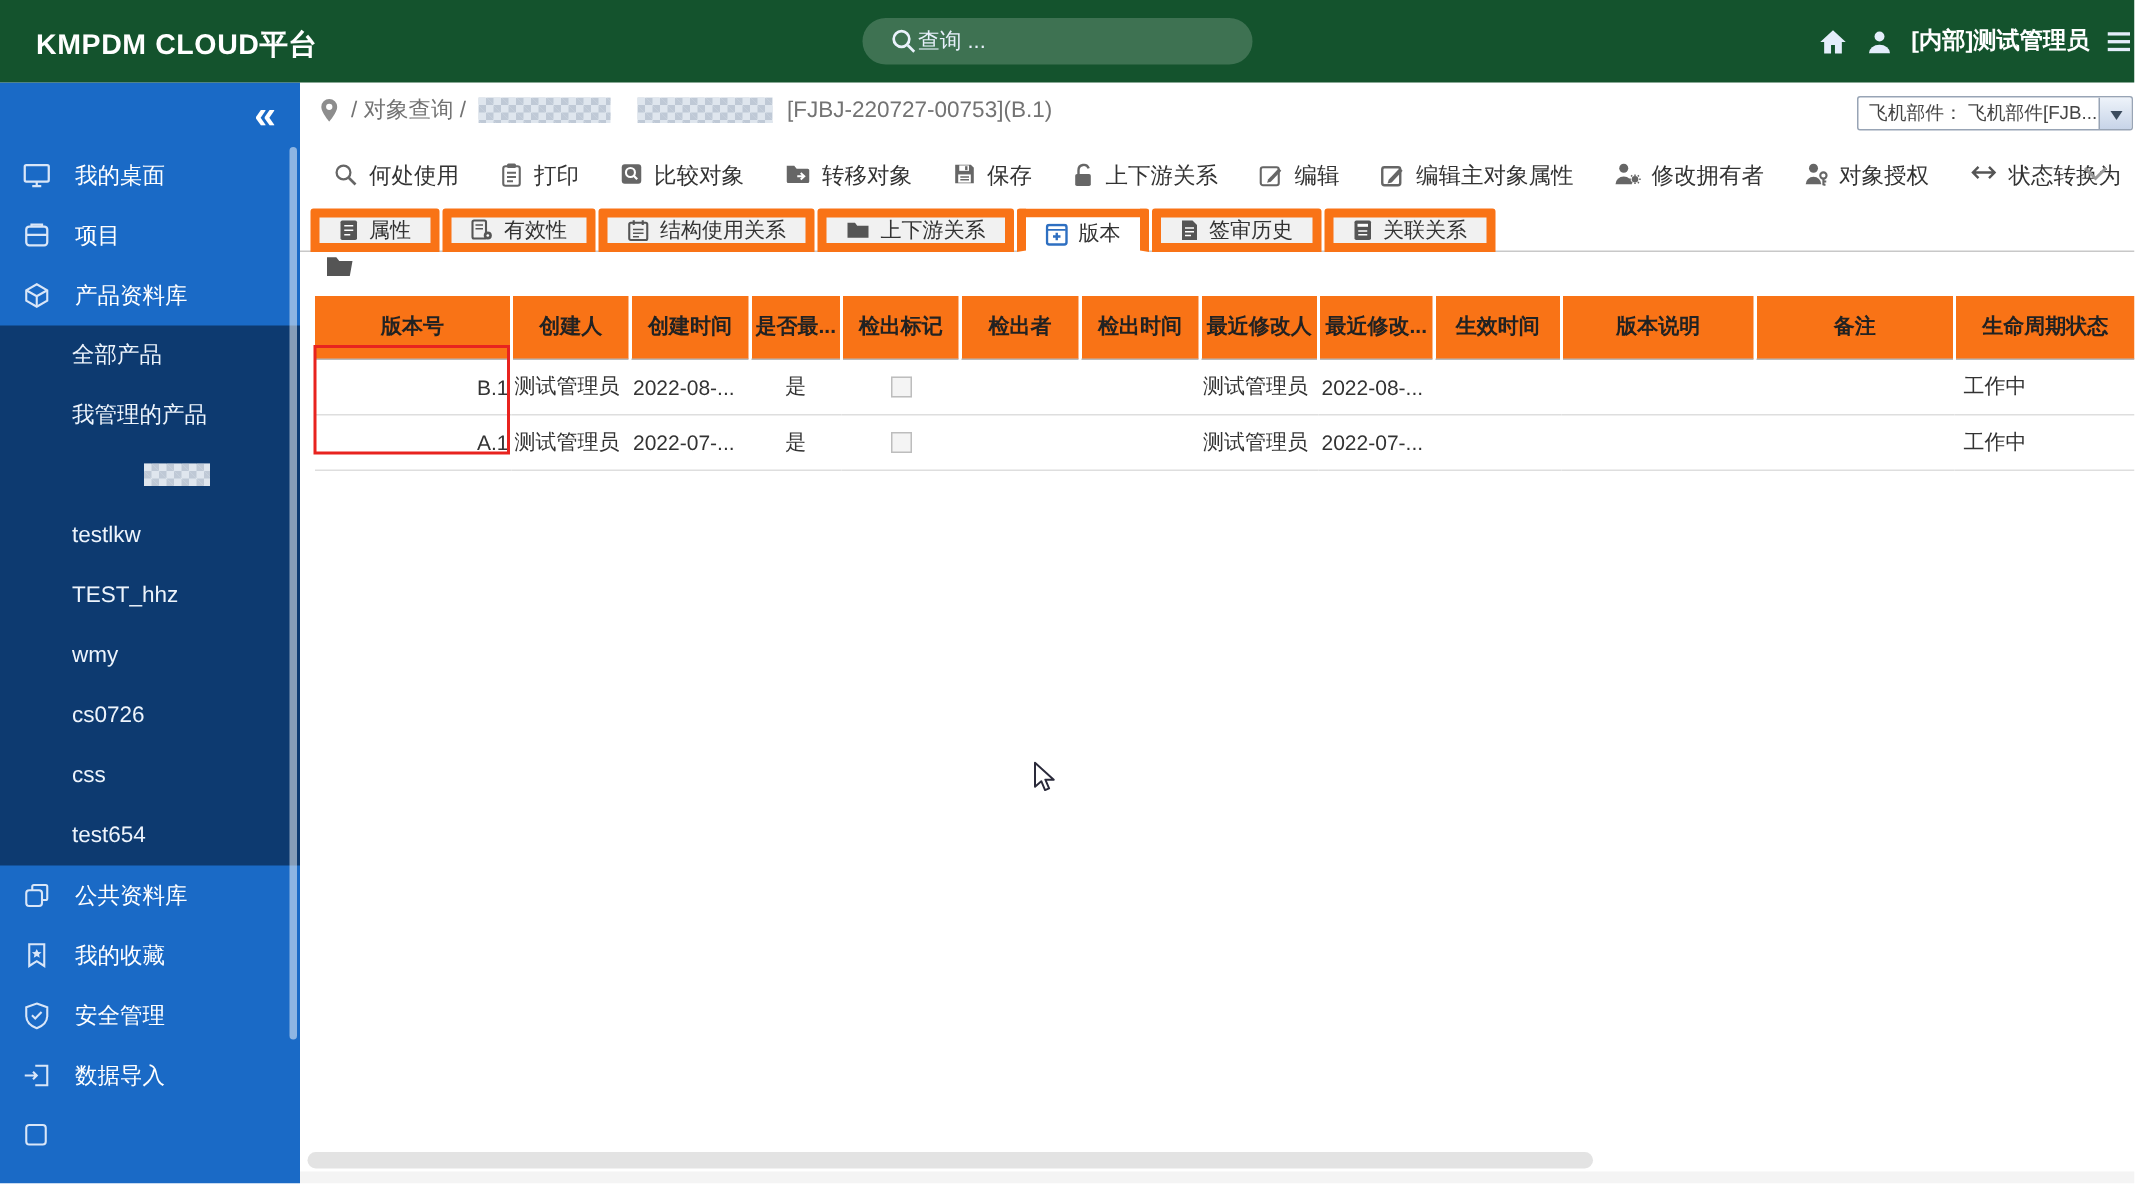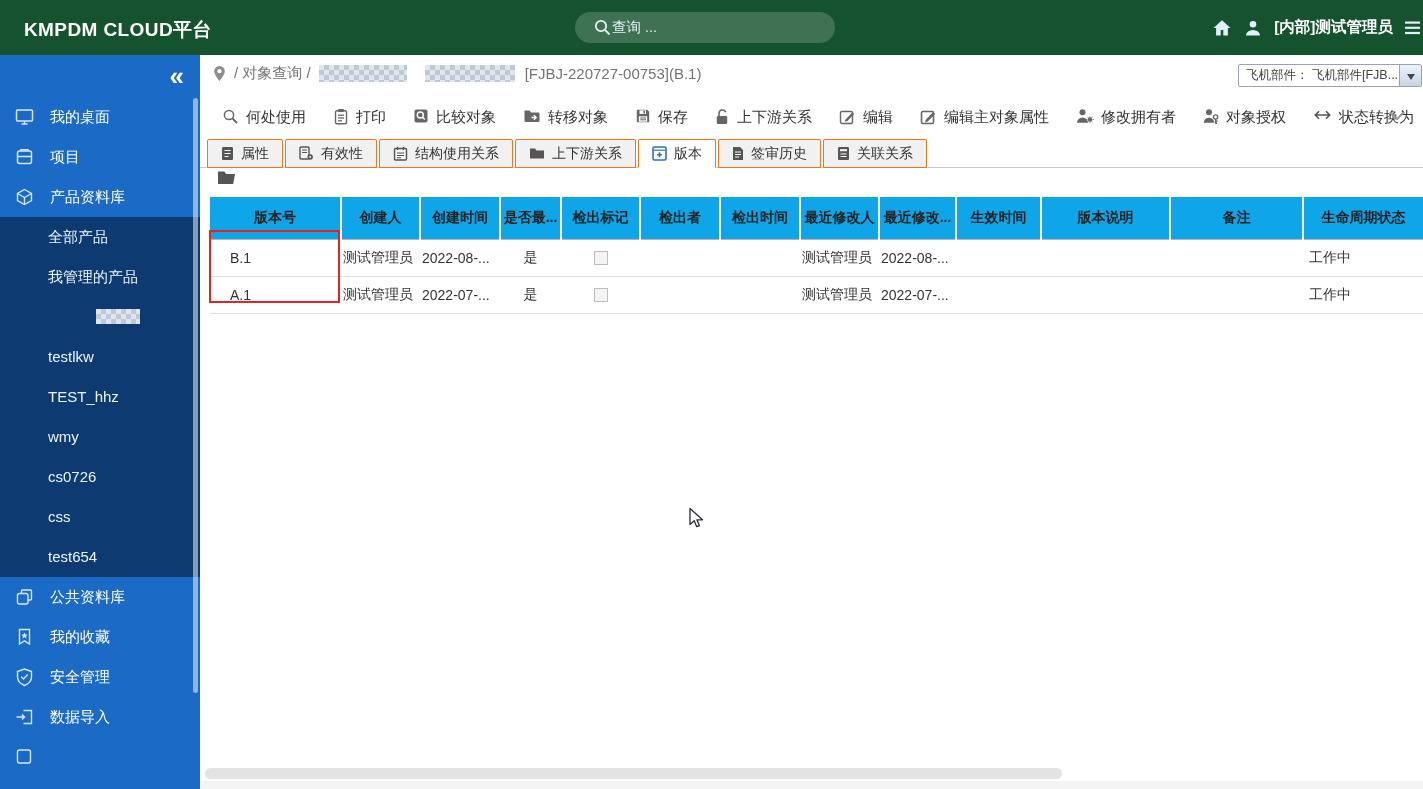--- a/index.html
+++ b/index.html
@@ -40,31 +40,31 @@
   .object-selector { position:absolute; right:1px; top:9px; width:184px; height:23px; border:1px solid #98a4b5; border-radius:2px; background:#fff; display:flex; overflow:hidden; }
   .selector-value { flex:1; font-size:12.5px; color:#444; line-height:21px; padding-left:7px; white-space:nowrap; overflow:hidden; }
   .selector-arrow { width:22px; background:linear-gradient(#eef3fa,#c7d4e8); border-left:1px solid #98a4b5; display:flex; align-items:center; justify-content:center; cursor:pointer; }
   .selector-arrow i { width:0; height:0; border:4.5px solid transparent; border-top:6px solid #3a4a5c; margin-top:6px; }
 
   .toolbar { position:absolute; top:41px; left:0; width:1223px; height:42px; display:flex; align-items:center; padding-left:22px; gap:27px; }
   .tool { display:flex; align-items:flex-start; gap:7px; font-size:15px; color:#333; cursor:pointer; white-space:nowrap; }
   .toolbar-more { position:absolute; right:16px; top:55px; cursor:pointer; }
 
   .tabbar { position:absolute; top:83px; left:0; width:1223px; height:30px; border-bottom:1px solid #c8c8c8; display:flex; align-items:flex-end; padding-left:7px; }
-  .tab { height:29px; margin-bottom:-1px; margin-right:2px; border:1px solid #f97316; border-radius:2px 2px 0 0; background:#f1f1f1; display:flex; align-items:center; gap:7px; padding:0 13px; font-size:14px; color:#333; cursor:pointer; white-space:nowrap; }
+  .tab { height:29px; margin-bottom:-1px; margin-right:2px; border:6px solid #f97316; border-radius:2px 2px 0 0; background:#f1f1f1; display:flex; align-items:center; gap:7px; padding:0 13px; font-size:14px; color:#333; cursor:pointer; white-space:nowrap; }
   .tab.active { background:#fff; border-bottom:1px solid #fff; }
 
   .folder-row { position:absolute; top:115px; left:17px; cursor:pointer; }
 
   
   table.vtable { position:absolute; top:142px; left:10px; width:1213px; border-collapse:collapse; table-layout:fixed; }
-  .vtable th { background:#0ea5e9; height:33px; font-size:14px; color:#222; font-weight:bold; text-align:center; border-right:2px solid #fff; border-bottom:1px solid #b7b7b7; padding:12px 2px; white-space:nowrap; overflow:hidden; }
+  .vtable th { background:#f97316; height:33px; font-size:14px; color:#222; font-weight:bold; text-align:center; border-right:2px solid #fff; border-bottom:1px solid #b7b7b7; padding:12px 2px; white-space:nowrap; overflow:hidden; }
   .vtable th:last-child { border-right:none; }
   .vtable td { height:37px; font-size:14px; color:#333; border-bottom:1px solid #dedede; padding:0 2px; white-space:nowrap; overflow:hidden; background:#fff; }
-  .vtable td.c0 { padding-left:20px; }
+  .vtable td.c0 { padding-left:2px;text-align:right; }
   .vtable td.center { text-align:center; }
   .vtable td.c12 { padding-left:6px; }
   .checkbox { width:14px; height:14px; border:1px solid #bdbdbd; background:#f4f4f4; margin:0 auto; cursor:pointer; }
 
   .red-box { position:absolute; left:9px; top:175px; width:131px; height:73px; border:2px solid #e8231f; z-index:3; pointer-events:none; }
 
   .hscroll-thumb { position:absolute; left:5px; top:713px; width:857px; height:11px; background:#e3e3e3; border-radius:6px; cursor:pointer; }
   .bottom-strip { position:absolute; left:0; top:726px; width:1223px; height:8px; background:#f4f4f4; }
 
   .cursor { position:absolute; left:487px; top:452px; z-index:9; pointer-events:none; }

